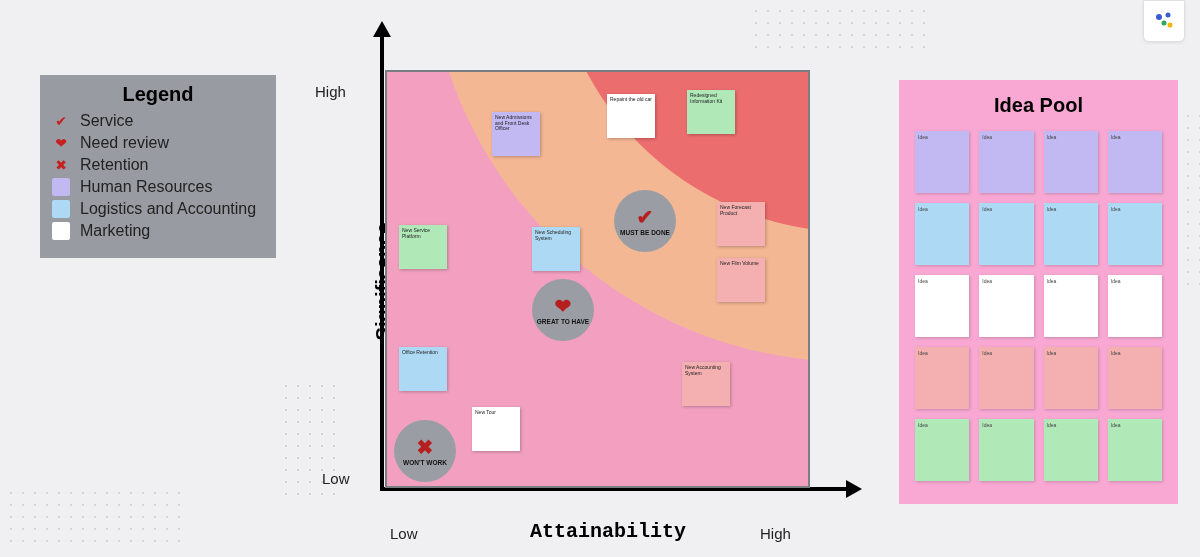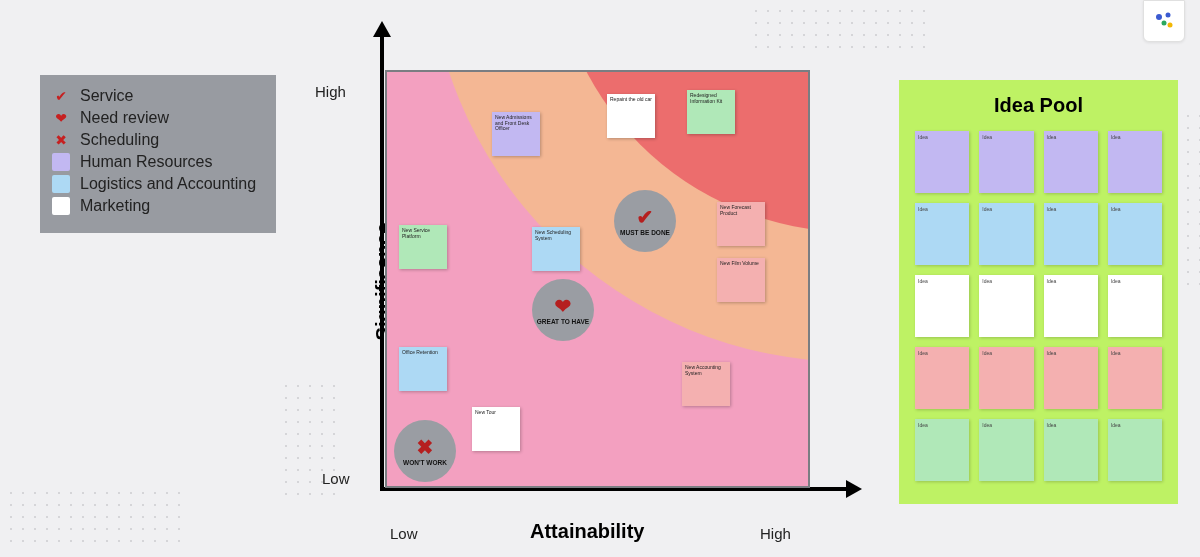--- a/index.html
+++ b/index.html
@@ -127,20 +127,21 @@
     font-weight: bold;
     color: #000;
   }
   .axis-label-x {
     position: absolute;
     left: 190px;
     top: 495px;
     font-size: 20px;
     font-weight: bold;
     color: #000;
+    font-family: Liberation Mono, monospace;
   }
   .tick { position: absolute; font-size: 15px; color: #222; }
   .tick-high-y { top: 58px; left: -25px; }
   .tick-low-y  { top: 445px; left: -18px; }
   .tick-low-x  { top: 500px; left: 50px; }
   .tick-high-x { top: 500px; left: 420px; }
 
   .matrix {
     position: absolute;
     left: 45px;
@@ -197,21 +198,21 @@
     overflow: hidden;
   }
 
   
   .ideapool {
     position: absolute;
     top: 80px;
     left: 899px;
     width: 279px;
     height: 424px;
-    background: #bef264;
+    background: #f9a8d4;
     padding: 14px 16px;
   }
   .ideapool-title {
     text-align: center;
     font-size: 20px;
     font-weight: bold;
     color: #000;
     margin-bottom: 14px;
   }
   .pool-grid {
@@ -246,31 +247,32 @@
 <div class="brand-button">
   <svg viewBox="0 0 24 24">
     <circle cx="7" cy="8" r="3" fill="#3b5bd1"></circle>
     <circle cx="16" cy="6" r="2.5" fill="#3b5bd1"></circle>
     <circle cx="12" cy="14" r="2.5" fill="#2aa85f"></circle>
     <circle cx="18" cy="16" r="2.5" fill="#f2b705"></circle>
   </svg>
 </div>
 
 <div class="legend">
+  <div class="legend-title">Legend</div>
   <div class="legend-row">
     <span class="legend-icon" style="color:#c62020;">✔</span>
     <span>Service</span>
   </div>
   <div class="legend-row">
     <span class="legend-icon" style="color:#c62020;">❤</span>
     <span>Need review</span>
   </div>
   <div class="legend-row">
     <span class="legend-icon" style="color:#c62020;">✖</span>
-    <span>Scheduling</span>
+    <span>Retention</span>
   </div>
   <div id="legend-cats">
       <div class="legend-row">
         <div class="legend-swatch" style="background: rgb(194, 184, 242);"></div>
         <span>Human Resources</span>
       </div>
       <div class="legend-row">
         <div class="legend-swatch" style="background: rgb(173, 217, 244);"></div>
         <span>Logistics and Accounting</span>
       </div>

